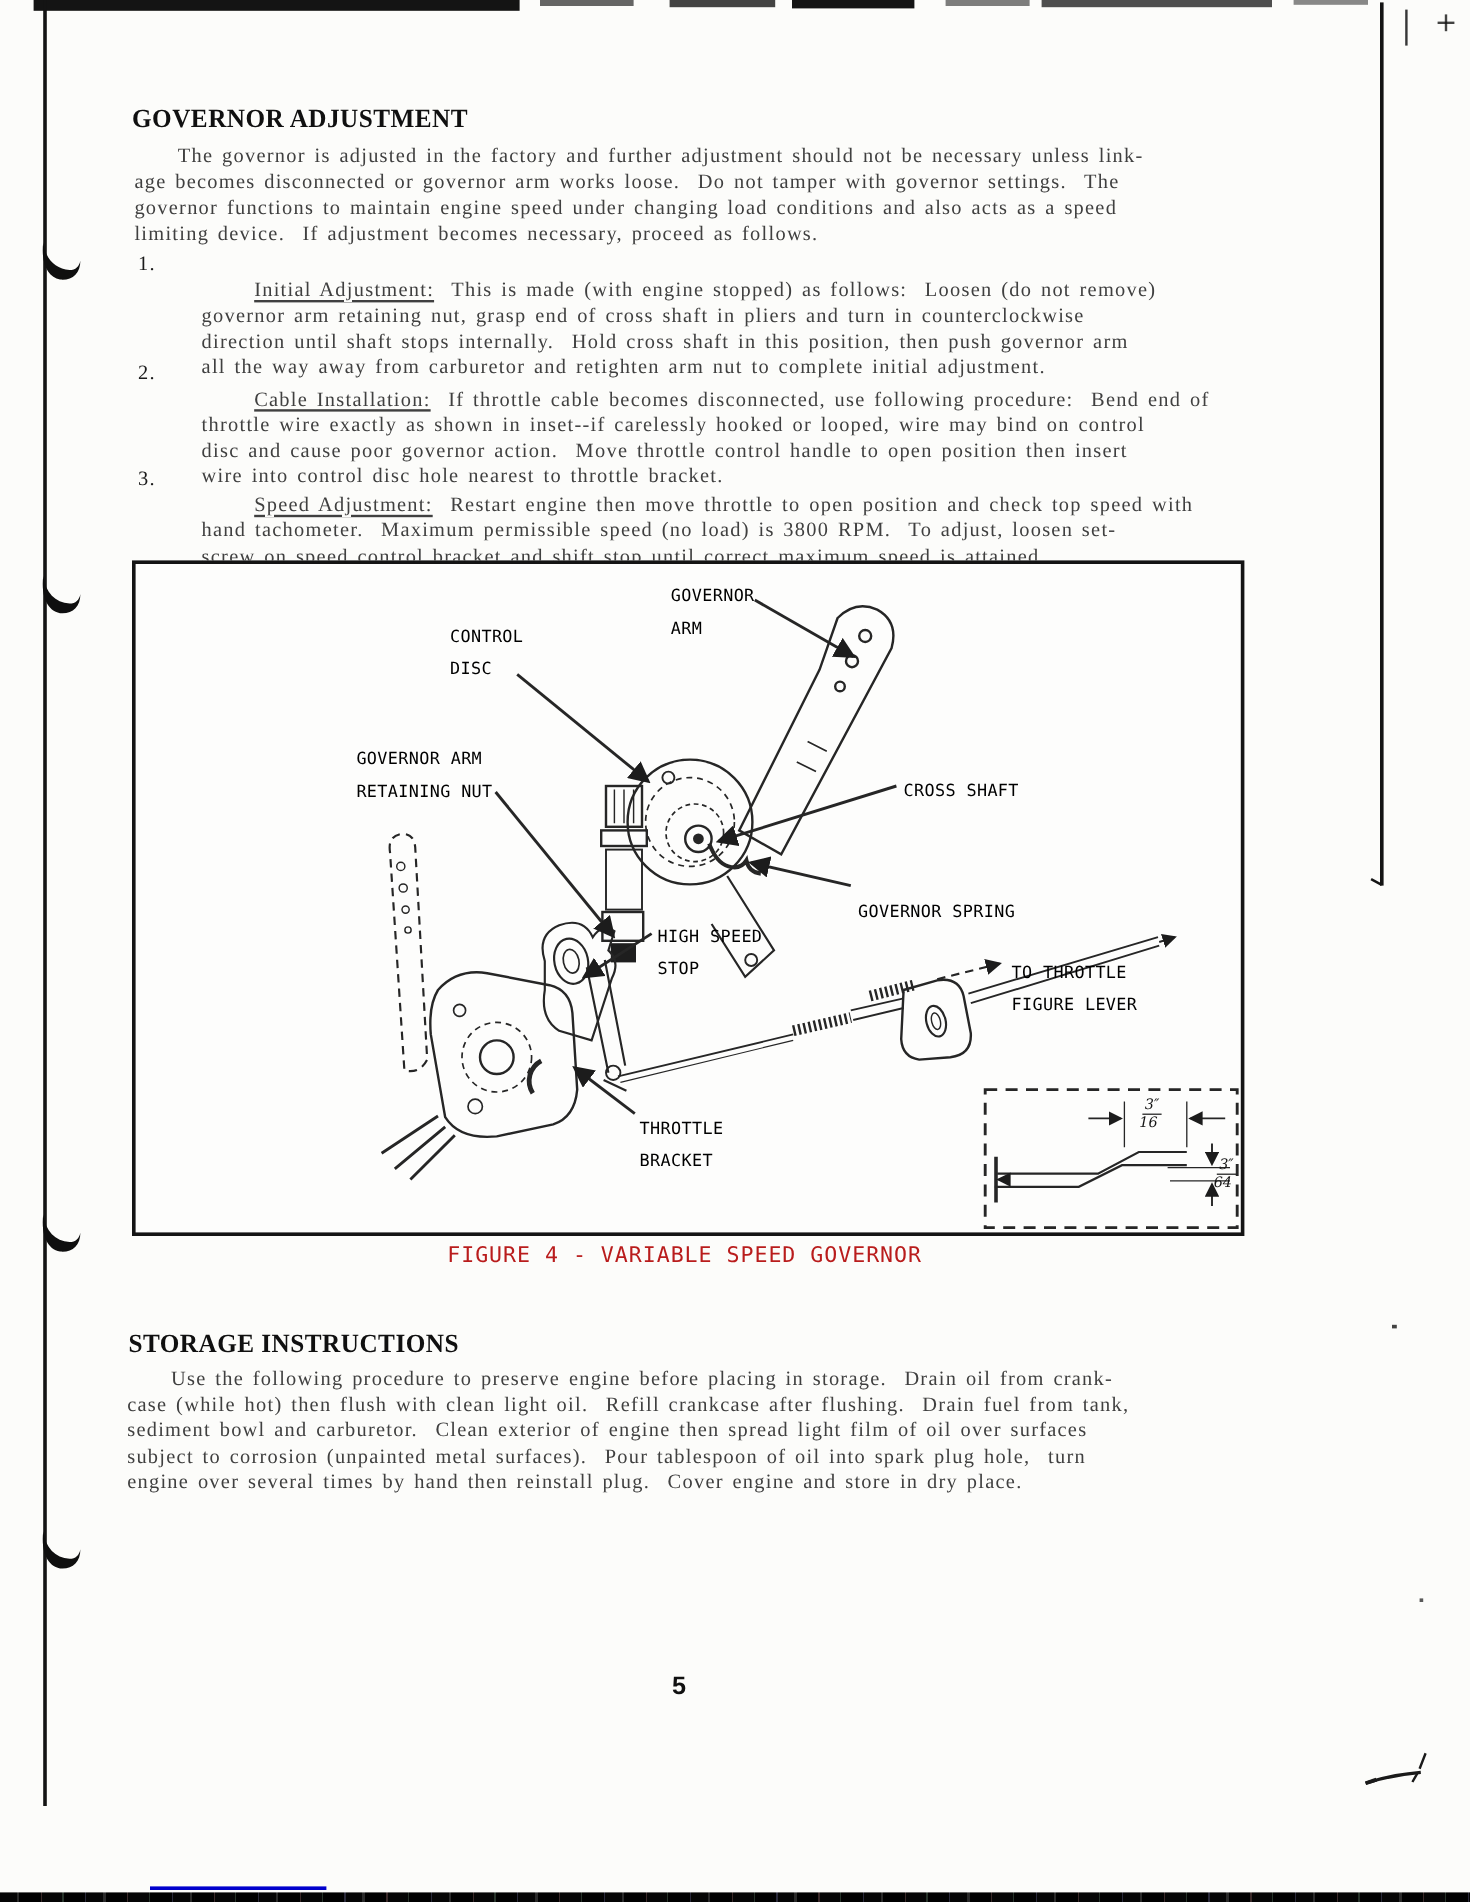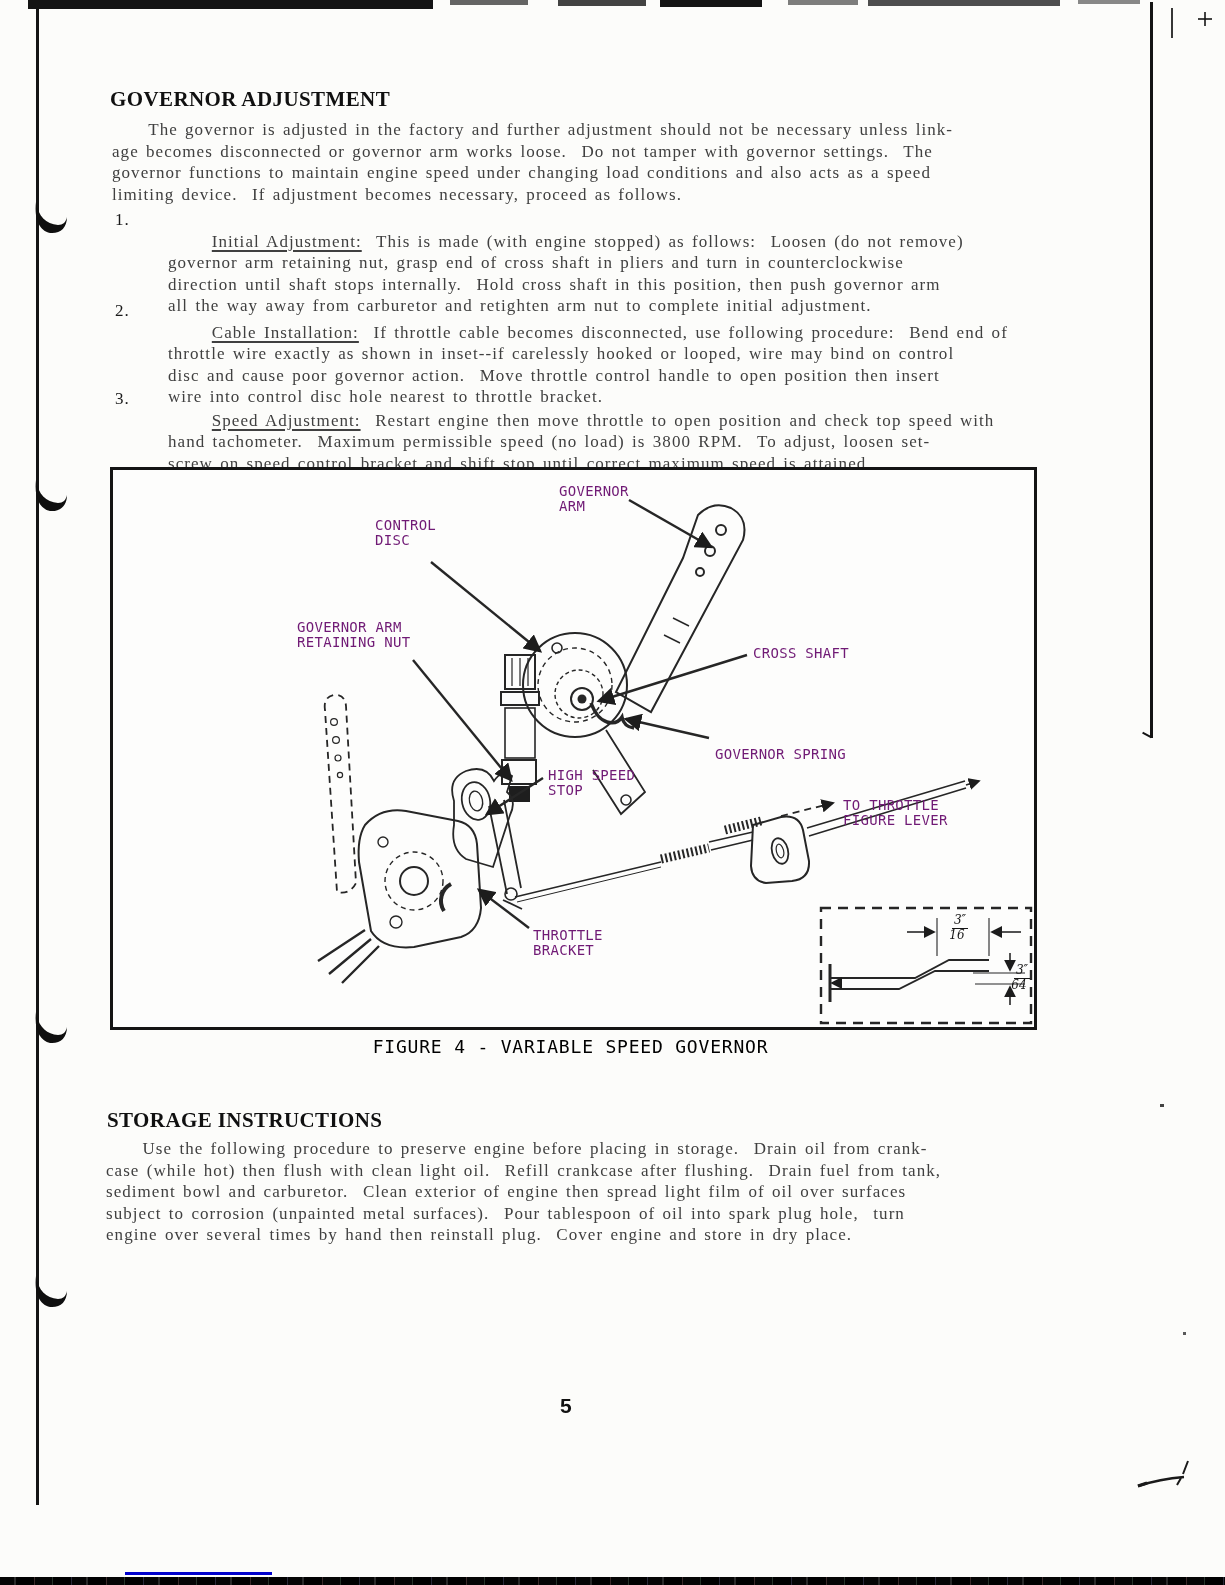--- a/index.html
+++ b/index.html
@@ -6,24 +6,24 @@
   body{width:1225px;height:1585px;overflow:hidden;background:#fcfcfa;}
   .page{position:relative;width:1225px;height:1585px;background:#fcfcfa;}
   .abs{position:absolute;}
   .heading{font-family:Liberation Serif, serif;font-weight:900;font-size:21px;
            letter-spacing:0.4px;color:#101010;transform:scaleY(1.04);transform-origin:left top;}
   .serifblock{font-family:"Liberation Serif",serif;font-size:17px;line-height:21.5px;
            letter-spacing:1.05px;word-spacing:2px;color:#404040;white-space:pre;}
   .item-number{font-family:"Liberation Serif",serif;font-size:17px;color:#1a1a1a;}
   .item-title{text-decoration:underline;text-underline-offset:3px;text-decoration-thickness:1.5px;}
   .fig-box{border:3px solid #141414;background:#fdfdfc;}
-  .fig-label{font-family:"DejaVu Sans Mono",monospace;font-size:14px;line-height:15px;
-           letter-spacing:0.3px;color:#701a75;white-space:pre;}
+  .fig-label{font-family:"DejaVu Sans Mono",monospace;font-size:14px;line-height:27px;
+           letter-spacing:0.3px;color:#000000;white-space:pre;}
   .fig-caption{font-family:"DejaVu Sans Mono",monospace;font-size:18px;letter-spacing:0.8px;
-           color:#000000;text-align:center;}
+           color:#b91c1c;text-align:center;}
   .page-num{font-family:"Liberation Sans",sans-serif;font-weight:bold;font-size:21px;color:#111;}
   .frac{font-family:"DejaVu Serif",serif;font-style:italic;font-size:12px;color:#161616;
         text-align:center;line-height:13px;}
   .frac .fnum{border-bottom:1.4px solid #161616;padding:0 2px 1px 2px;display:inline-block;
         transform:translateX(2px);}
   .frac .fden{display:block;transform:translateX(-1px);}
   .edge{background:#141414;}
   .bottom-band{background:repeating-linear-gradient(90deg,
       #050505 0 14px,#2a2a2a 14px 16px,#000 16px 34px,#3b2a2a 34px 35px,
       #050505 35px 52px,#27332a 52px 53px,#000 53px 71px,#2a2a3b 71px 72px);}

